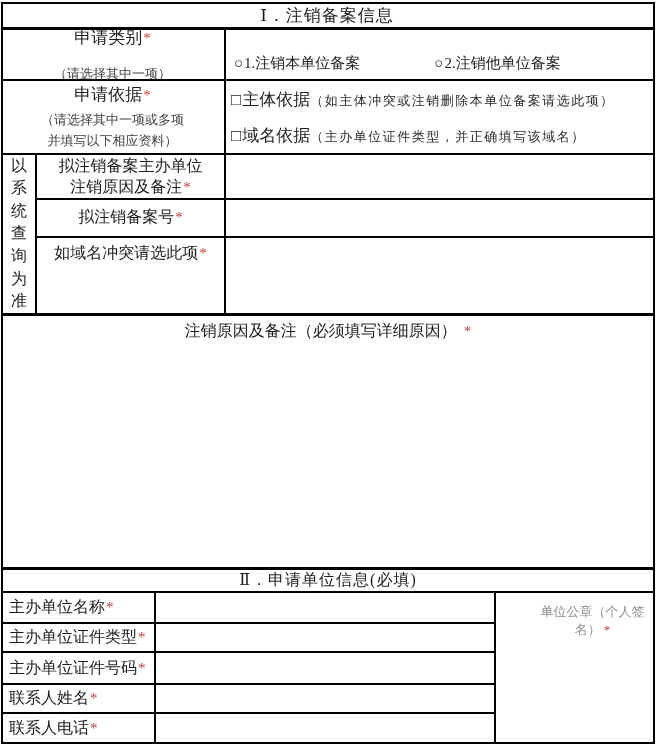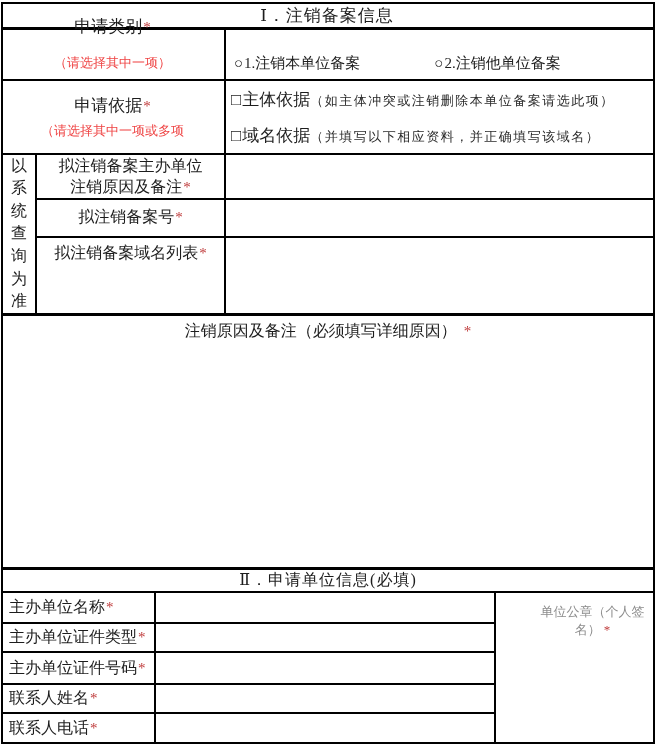--- a/index.html
+++ b/index.html
@@ -11,21 +11,21 @@
     -webkit-font-smoothing:antialiased;
   }
   #form{position:relative;width:657px;height:747px;background:#fff;overflow:hidden;}
   .ln{position:absolute;background:#000;}
   .cell{position:absolute;box-sizing:border-box;}
   .center{display:flex;align-items:center;justify-content:center;}
   .col{display:flex;flex-direction:column;}
   .req{color:#bf3b3b;font-size:15px;margin-left:1px;}
   .title-row{font-size:17px;letter-spacing:1px;}
   .lbl-main{font-size:17px;}
-  .lbl-hint{font-size:13px;color:#ef4444;}
+  .lbl-hint{font-size:13px;color:#404040;}
   .radio-line{display:flex;align-items:flex-end;padding:0 0 6px 8px;gap:74px;font-size:15px;}
   .radio-opt{display:flex;align-items:center;cursor:pointer;}
   .radio-glyph{font-size:15px;margin-right:1px;}
   .chk-col{display:flex;flex-direction:column;justify-content:space-around;padding-left:5px;}
   .chk-line{display:flex;align-items:baseline;cursor:pointer;white-space:nowrap;}
   .chk-glyph{font-size:17px;margin-right:1px;}
   .chk-title{font-size:17px;text-align:center;}
   .chk-note{font-size:13px;letter-spacing:1.5px;color:#2a2a2a;}
   .syscol{display:flex;flex-direction:column;justify-content:space-around;align-items:center;font-size:16px;}
   .rowlabel{font-size:16px;text-align:center;}
@@ -57,49 +57,50 @@
   <div class="ln" style="left:653px;top:2px;width:2px;height:742px;"></div>
   <div class="ln" style="left:224px;top:27px;width:2px;height:288px;"></div>
   <div class="ln" style="left:35px;top:153px;width:2px;height:162px;"></div>
   <div class="ln" style="left:154px;top:591px;width:2px;height:153px;"></div>
   <div class="ln" style="left:494px;top:591px;width:2px;height:153px;"></div>
 
   <div class="cell center title-row" style="left:3px;top:4px;width:648px;height:23px;">
     <span>Ⅰ．注销备案信息</span>
   </div>
 
-  <div class="cell col center" style="left:3px;top:18px;width:219px;height:50px;gap:16px;">
+  <div class="cell col center" style="left:3px;top:29px;width:219px;height:50px;gap:16px;">
     <div><span class="lbl-main">申请类别</span><span class="req">*</span></div>
     <div class="lbl-hint">（请选择其中一项）</div>
   </div>
   <div class="cell radio-line" style="left:226px;top:29px;width:427px;height:50px;">
     <div class="radio-opt">
       <span class="radio-glyph">○</span>
         <span>1.注销本单位备案</span>
     </div>
     <div class="radio-opt">
       <span class="radio-glyph">○</span>
         <span>2.注销他单位备案</span>
     </div>
   </div>
 
   <div class="cell col center" style="left:3px;top:81px;width:219px;height:72px;">
     <div style="margin-bottom:3px;"><span class="lbl-main">申请依据</span><span class="req">*</span></div>
     <div class="lbl-hint" style="line-height:21px;">（请选择其中一项或多项</div>
+    <div class="lbl-hint" style="line-height:21px;">并填写以下相应资料）</div>
   </div>
   <div class="cell chk-col" style="left:226px;top:81px;width:427px;height:72px;">
     <div class="chk-line">
       <span class="chk-glyph">□</span>
         <span class="chk-title">主体依据</span>
         <span class="chk-note">（如主体冲突或注销删除本单位备案请选此项）</span>
     </div>
     <div class="chk-line">
       <span class="chk-glyph">□</span>
         <span class="chk-title">域名依据</span>
-        <span class="chk-note">（并填写以下相应资料，并正确填写该域名）</span>
+        <span class="chk-note">（主办单位证件类型，并正确填写该域名）</span>
     </div>
   </div>
 
   <div class="cell syscol" style="left:3px;top:155px;width:32px;height:158px;">
     <span>以</span>
     <span>系</span>
     <span>统</span>
     <span>查</span>
     <span>询</span>
     <span>为</span>
@@ -112,21 +113,21 @@
   </div>
   <div class="cell inputcell" style="left:226px;top:155px;width:427px;height:43px;"></div>
 
   <div class="cell center rowlabel" style="left:37px;top:200px;width:187px;height:34px;">
     <span>拟注销备案号</span>
       <span class="req">*</span>
   </div>
   <div class="cell inputcell" style="left:226px;top:200px;width:427px;height:34px;"></div>
 
   <div class="cell rowlabel" style="left:37px;top:238px;width:187px;height:75px;padding-top:5px;">
-    <span>拟注销备案域名列表</span><span class="req">*</span>
+    <span>如域名冲突请选此项</span><span class="req">*</span>
   </div>
   <div class="cell inputcell" style="left:226px;top:238px;width:427px;height:75px;"></div>
 
   <div class="cell col" style="left:3px;top:316px;width:650px;height:251px;">
     <div style="text-align:center;padding-top:5px;font-size:16px;">
       <span>注销原因及备注（必须填写详细原因）</span><span class="req" style="margin-left:7px;">*</span>
     </div>
     <div class="inputcell" style="flex:1;"></div>
   </div>
 

